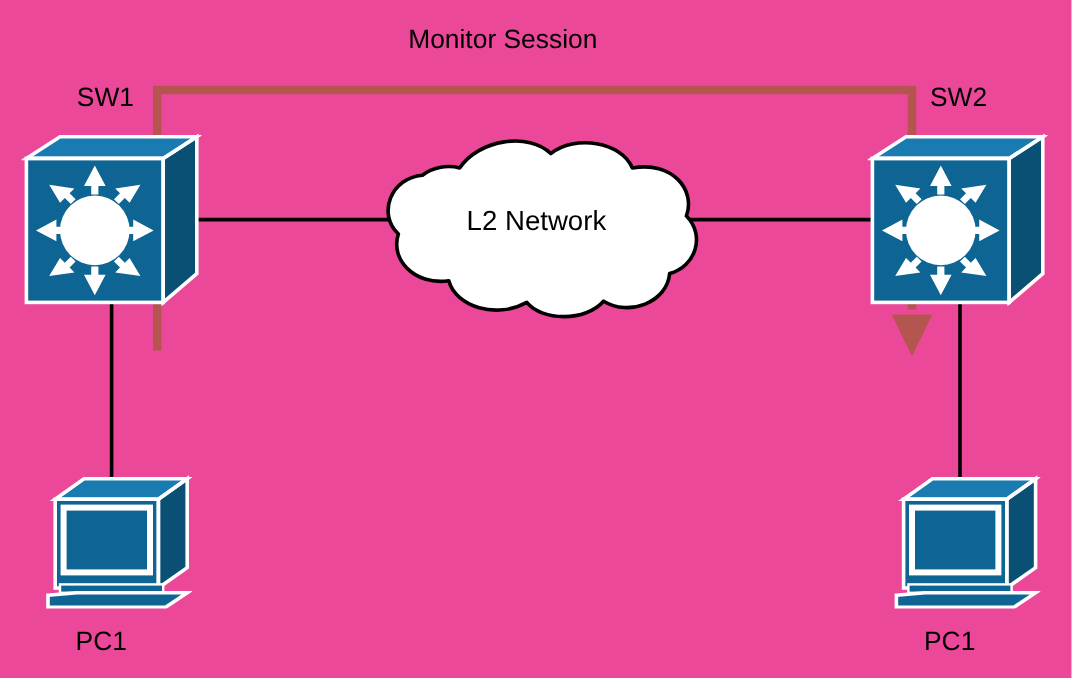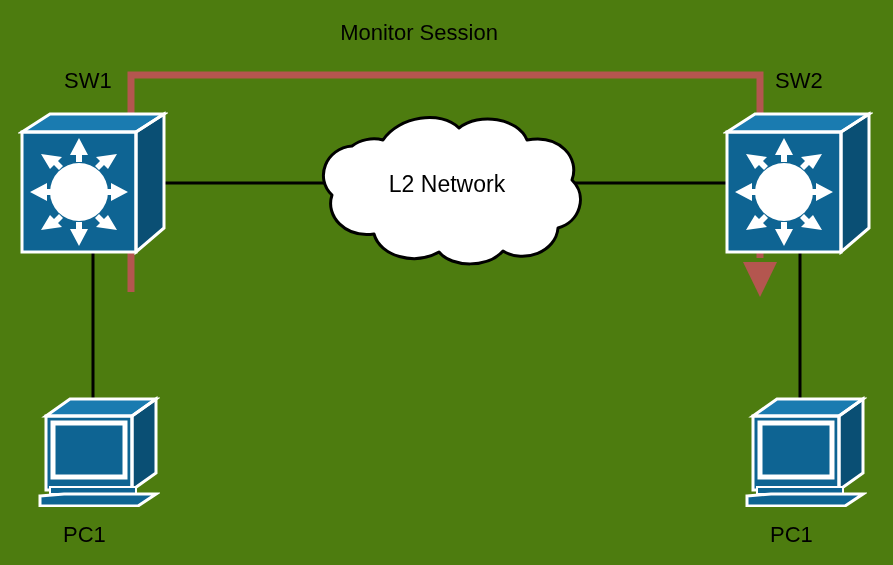--- a/index.html
+++ b/index.html
@@ -10,21 +10,21 @@
   body {
     width: 893px;
     height: 565px;
     font-family: "Liberation Sans", sans-serif;
     overflow: hidden;
   }
   #diagram-root {
     position: relative;
     width: 893px;
     height: 565px;
-    background: #4d7c0f;
+    background: #ec4899;
   }
   #diagram-svg {
     position: absolute;
     top: 0;
     left: 0;
     width: 893px;
     height: 565px;
     display: block;
   }
   .label-text {

